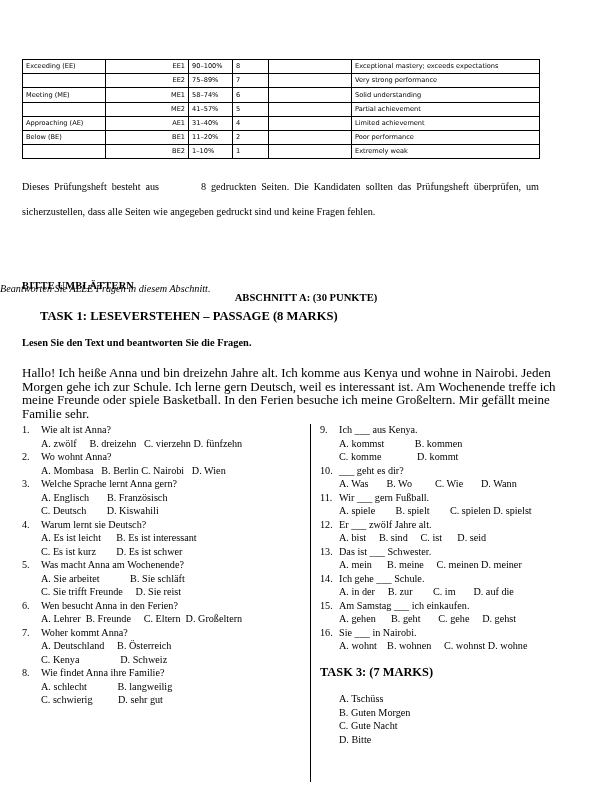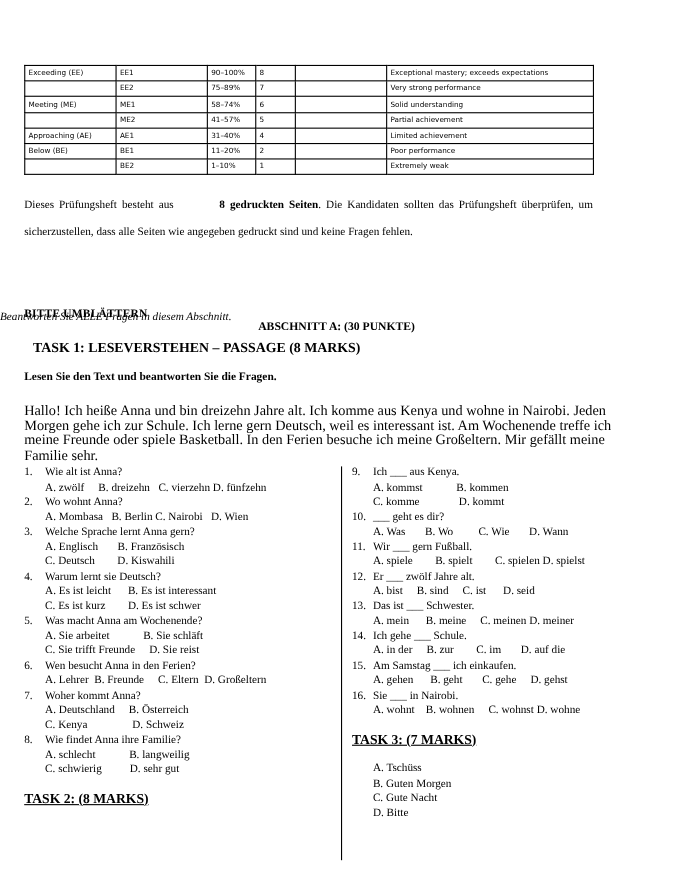--- a/index.html
+++ b/index.html
@@ -34,39 +34,39 @@
   }
   table.rubric td {
     border: 0.8px solid #000000;
     padding: 2.6px 3px 2.6px 3px;
     vertical-align: middle;
     white-space: nowrap;
     overflow: hidden;
     height: 8px;
   }
   .c-band  { width: 83px; }
-  .c-code  { width: 83px; }
+  .c-code  { width: 83px; text-align: right; }
   .c-pct   { width: 44px; }
   .c-score { width: 36px; }
   .c-blank { width: 83px; }
   .c-desc  { width: 188px; }
 
   
   .para {
     position: absolute;
     font-size: 10.2px;
     line-height: 25px;
     text-align: justify;
   }
   #intro-para {
     left: 22px;
     top: 174px;
     width: 517px;
   }
-  #intro-para b { font-weight: bold; margin-left: 37px; }
+  #intro-para b { font-weight: normal; margin-left: 37px; }
 
   #turn-page {
     position: absolute;
     left: 22px;
     top: 240px;
     font-size: 10.4px;
     font-weight: bold;
     letter-spacing: 0.2px;
     margin-top: 40px;
   }
@@ -86,21 +86,21 @@
     left: 0;
     top: 283px;
     width: 612px;
     text-align: left;
     font-size: 10.2px;
     font-style: italic;
   }
 
   #task1-head {
     position: absolute;
-    left: 30px;
+    left: 40px;
     top: 309px;
     font-size: 12.6px;
     font-weight: bold;
   }
   #task1-instr {
     position: absolute;
     left: 22px;
     top: 337px;
     font-size: 10.4px;
     font-weight: bold;
@@ -145,21 +145,20 @@
 
   .opts {
     padding-left: 19px;
     white-space: pre;
   }
 
   .task-head {
     font-size: 12.4px;
     font-weight: bold;
     margin-top: 13px;
-    text-decoration: underline;
   }
   .spacer-sm { height: 13px; }
 </style>
 </head>
 <body>
 
 <div class="rubric-wrap">
   <table class="rubric">
     <colgroup>
       <col class="c-band">
@@ -300,21 +299,20 @@
       <div class="opts">C. Kenya                D. Schweiz</div>
     </div>
     <div>
       <div class="q">
         <span class="q-num">8.</span>
         <span class="q-text">Wie findet Anna ihre Familie?</span>
       </div>
       <div class="opts">A. schlecht            B. langweilig</div>
       <div class="opts">C. schwierig          D. sehr gut</div>
     </div>
-    <div class="task-head">TASK 2: (8 MARKS)</div>
   </div>
 
 <div class="col" id="col-right">
     <div>
       <div class="q">
         <span class="q-num">9.</span>
         <span class="q-text">Ich ___ aus Kenya.</span>
       </div>
       <div class="opts">A. kommst            B. kommen</div>
       <div class="opts">C. komme              D. kommt</div>

